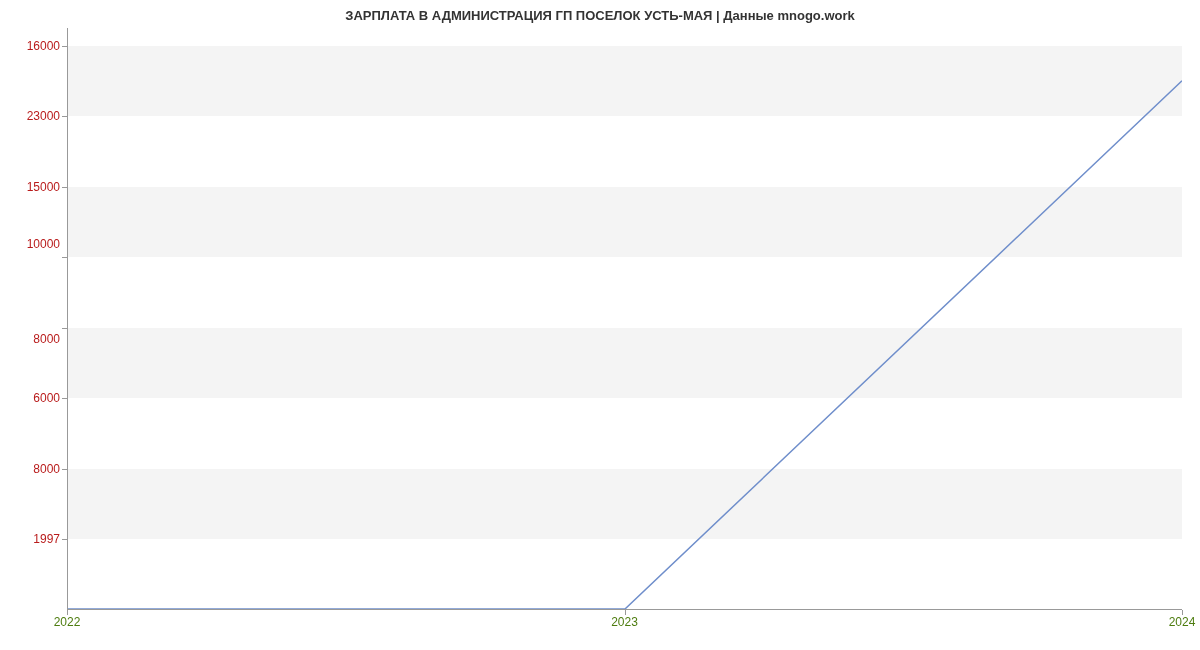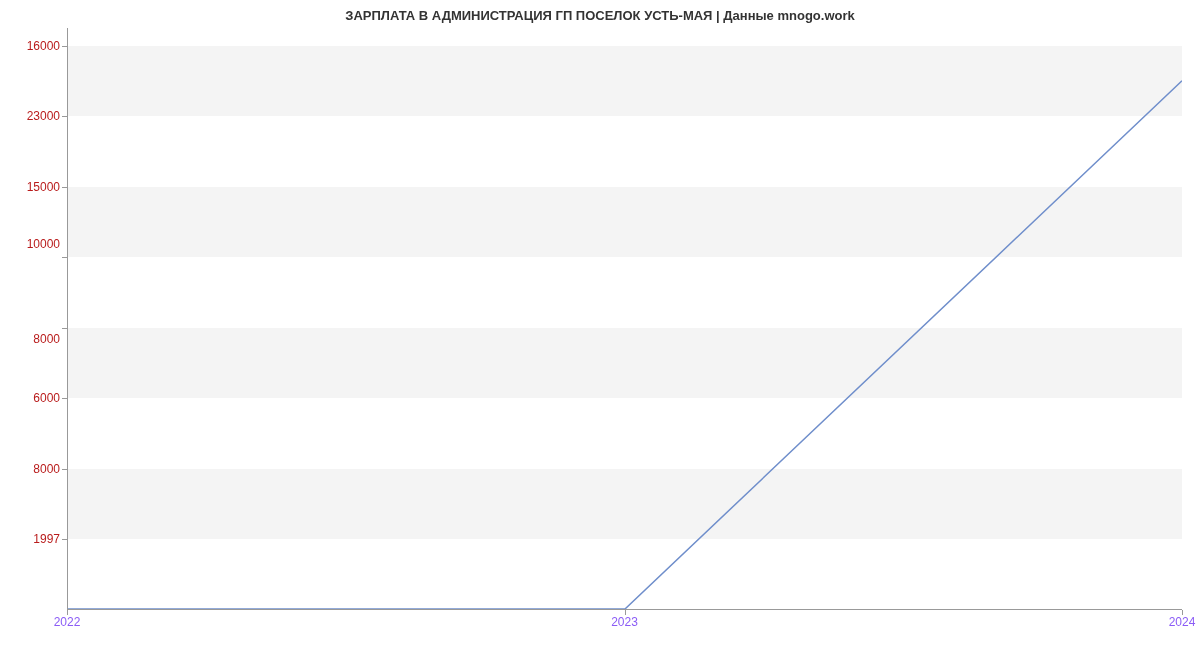--- a/index.html
+++ b/index.html
@@ -57,21 +57,21 @@
     position: absolute;
     left: 62px;
     width: 5px;
     height: 1px;
     background: #999;
   }
   .x-tick-label {
     position: absolute;
     top: 615px;
     font-size: 12px;
-    color: #8b5cf6;
+    color: #4d7c0f;
     transform: translateX(-50%);
   }
   .x-tick-mark {
     position: absolute;
     top: 610px;
     width: 1px;
     height: 5px;
     background: #999;
   }
   svg.line-layer {

